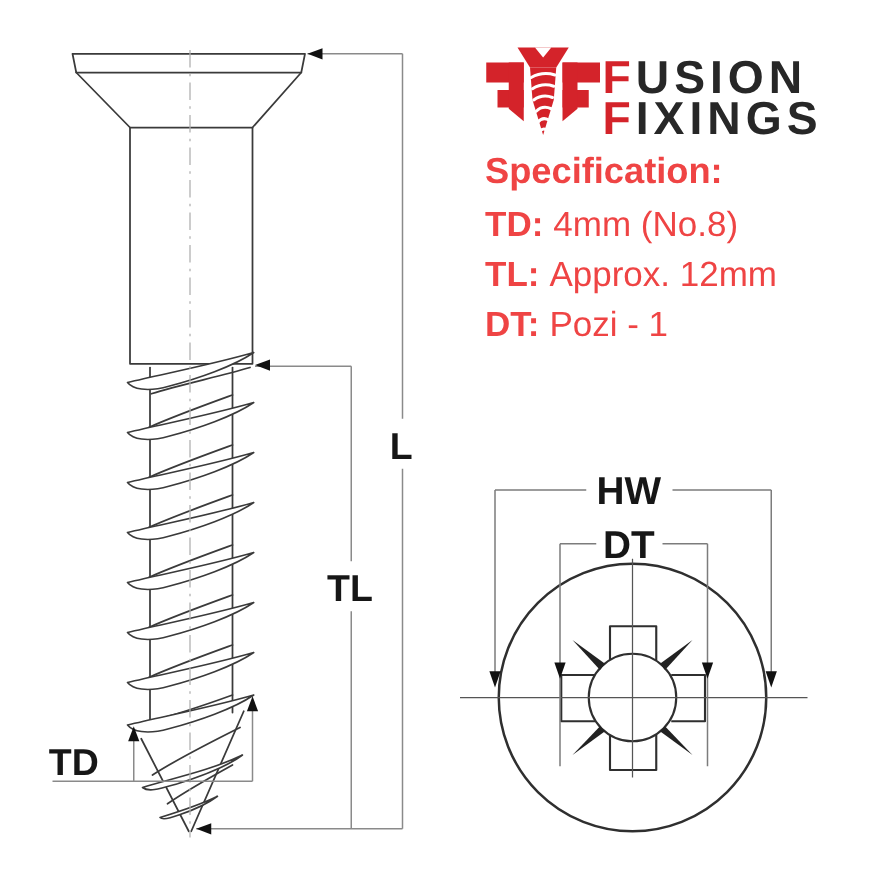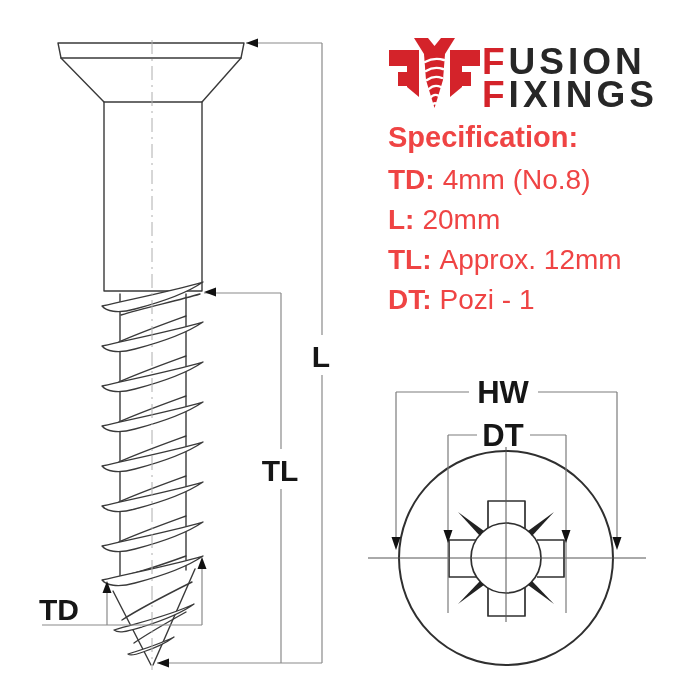--- a/index.html
+++ b/index.html
@@ -167,23 +167,20 @@
     <div><span class="initial">F</span><span>USION</span></div>
     <div><span class="initial">F</span><span>IXINGS</span></div>
   </div>
 
   <div class="spec">
     <div class="spec-heading">Specification:</div>
     <div class="spec-row">
       <span class="spec-label">TD:</span><span class="spec-value">4mm (No.8)</span>
     </div>
     <div class="spec-row">
-      <span class="spec-label">L:</span><span class="spec-value">20mm</span>
-    </div>
-    <div class="spec-row">
       <span class="spec-label">TL:</span><span class="spec-value">Approx. 12mm</span>
     </div>
     <div class="spec-row">
       <span class="spec-label">DT:</span><span class="spec-value">Pozi - 1</span>
     </div>
   </div>
 
 </div>
 
 </body></html>

